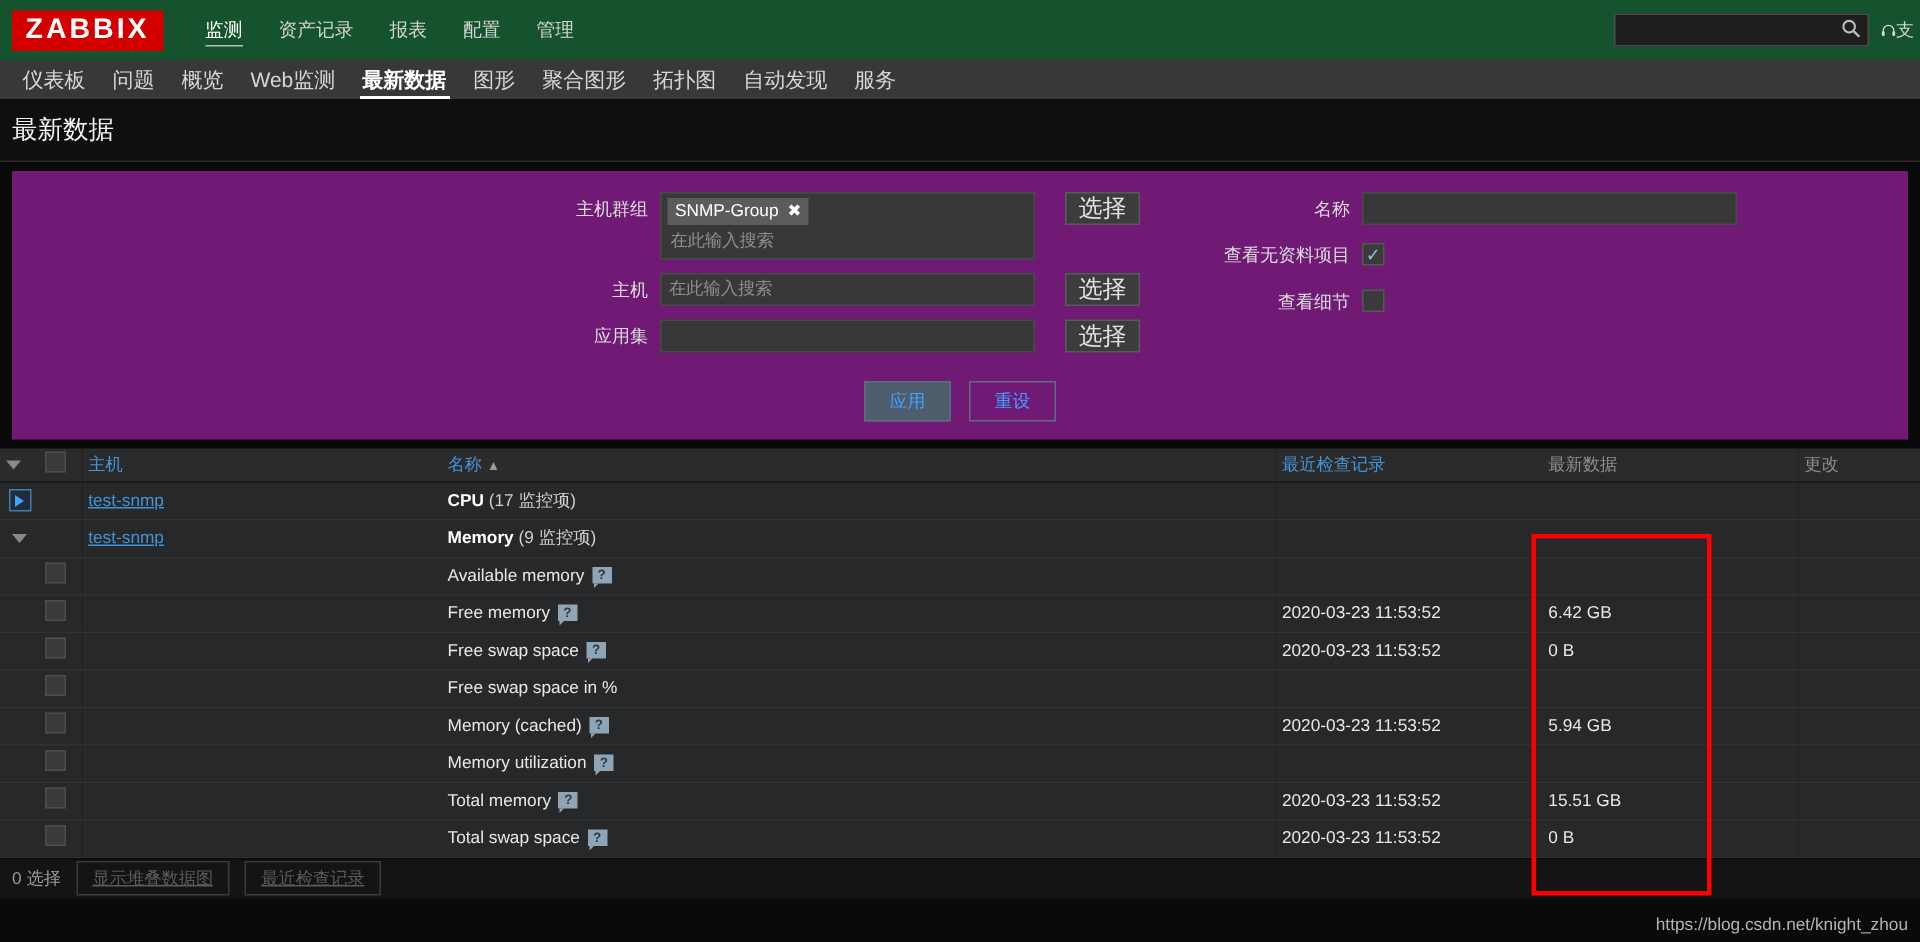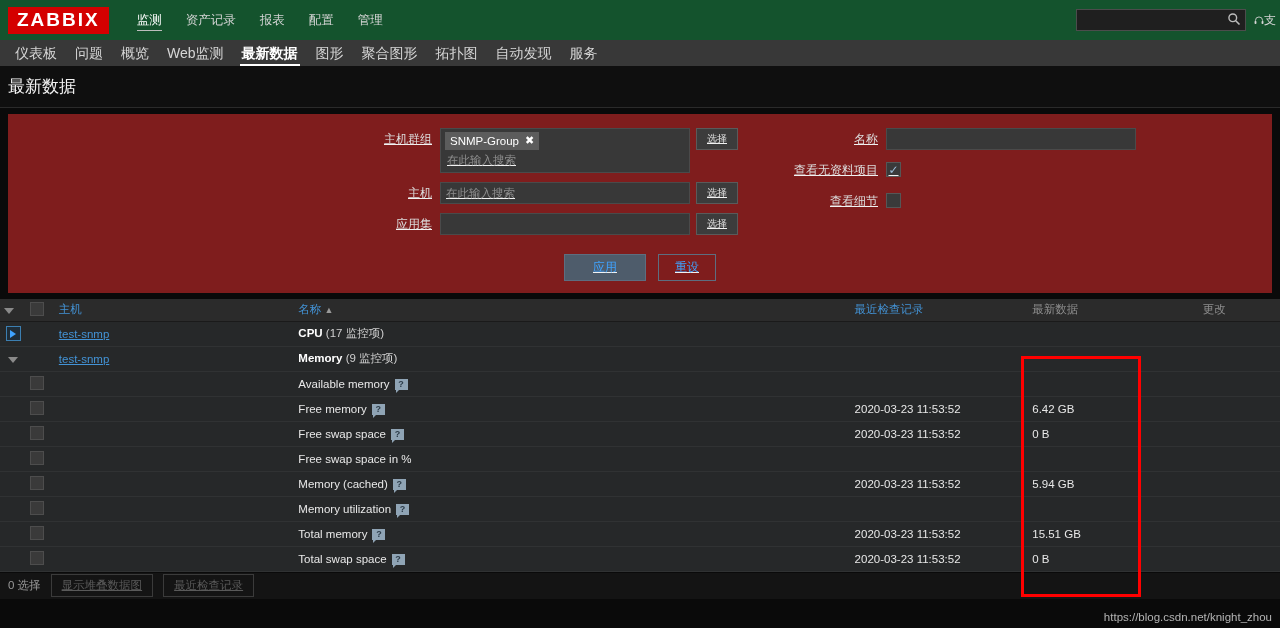--- a/index.html
+++ b/index.html
@@ -118,24 +118,23 @@
   .pagehead h1 {
     margin: 0;
     font-size: 17px;
     font-weight: normal;
     color: #f2f2f2;
   }
 
   
   .filterwrap { padding: 6px 8px 0 8px; background:#0a0a0a; }
   .filterpanel {
-    background: #7f1d1d;
+    background: #701a75;
     padding: 14px 0 12px 0;
     position: relative;
-    text-decoration: underline;
   }
   .filtergrid {
     display: flex;
     justify-content: flex-start;
   }
   .fcol { display: flex; flex-direction: column; }
   .fcol.left { margin-left: 360px; }
   .fcol.right { margin-left: 40px; }
   .frow {
     display: flex;
@@ -188,27 +187,27 @@
     border: 1px solid #4a4a4a;
     color: #e6e6e6;
     font-size: 11.5px;
     padding: 0 5px;
     outline: none;
     font-family: "Liberation Sans", sans-serif;
   }
   .ftext.wide { width: 250px; }
   .ftext::placeholder { color: #8f8f8f; }
   .selbtn {
-    margin-left: 6px;
+    margin-left: 20px;
     height: 22px;
     min-width: 42px;
     background: #3c3c3c;
     border: 1px solid #5a5a5a;
     color: #e2e2e2;
-    font-size: 10px;
+    font-size: 16px;
     cursor: pointer;
     font-family: "Liberation Sans", sans-serif;
     padding: 0 8px;
   }
   .cbx {
     width: 15px; height: 15px;
     background: #3a3a3a;
     border: 1px solid #565656;
     display: inline-flex;
     align-items: center;
@@ -221,21 +220,21 @@
     display: flex;
     justify-content: center;
     gap: 12px;
     margin-top: 10px;
   }
   .btn-apply {
     background: #4e5c6b;
     border: 1px solid #5d6e80;
     color: #3fa3ff;
     font-size: 12px;
-    padding: 4px 28px;
+    padding: 4px 16px;
     cursor: pointer;
     font-family: "Liberation Sans", sans-serif;
   }
   .btn-reset {
     background: transparent;
     border: 1px solid #5d6e80;
     color: #3fa3ff;
     font-size: 12px;
     padding: 4px 16px;
     cursor: pointer;

